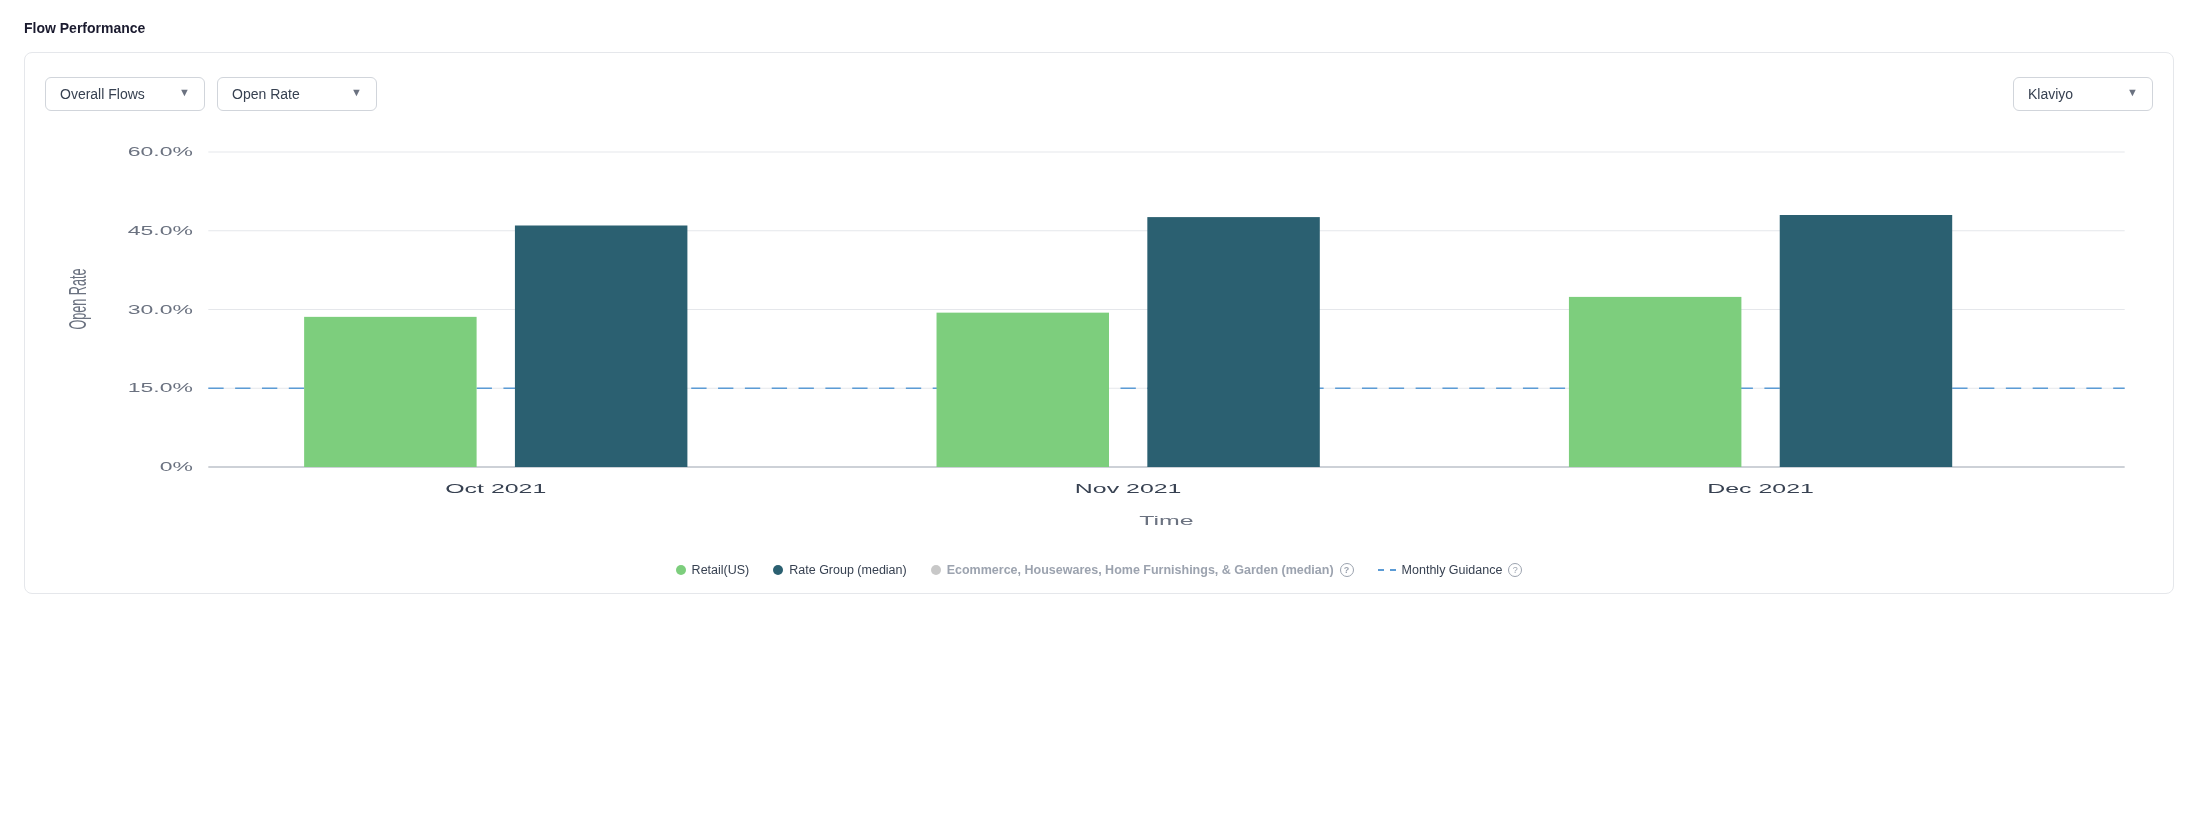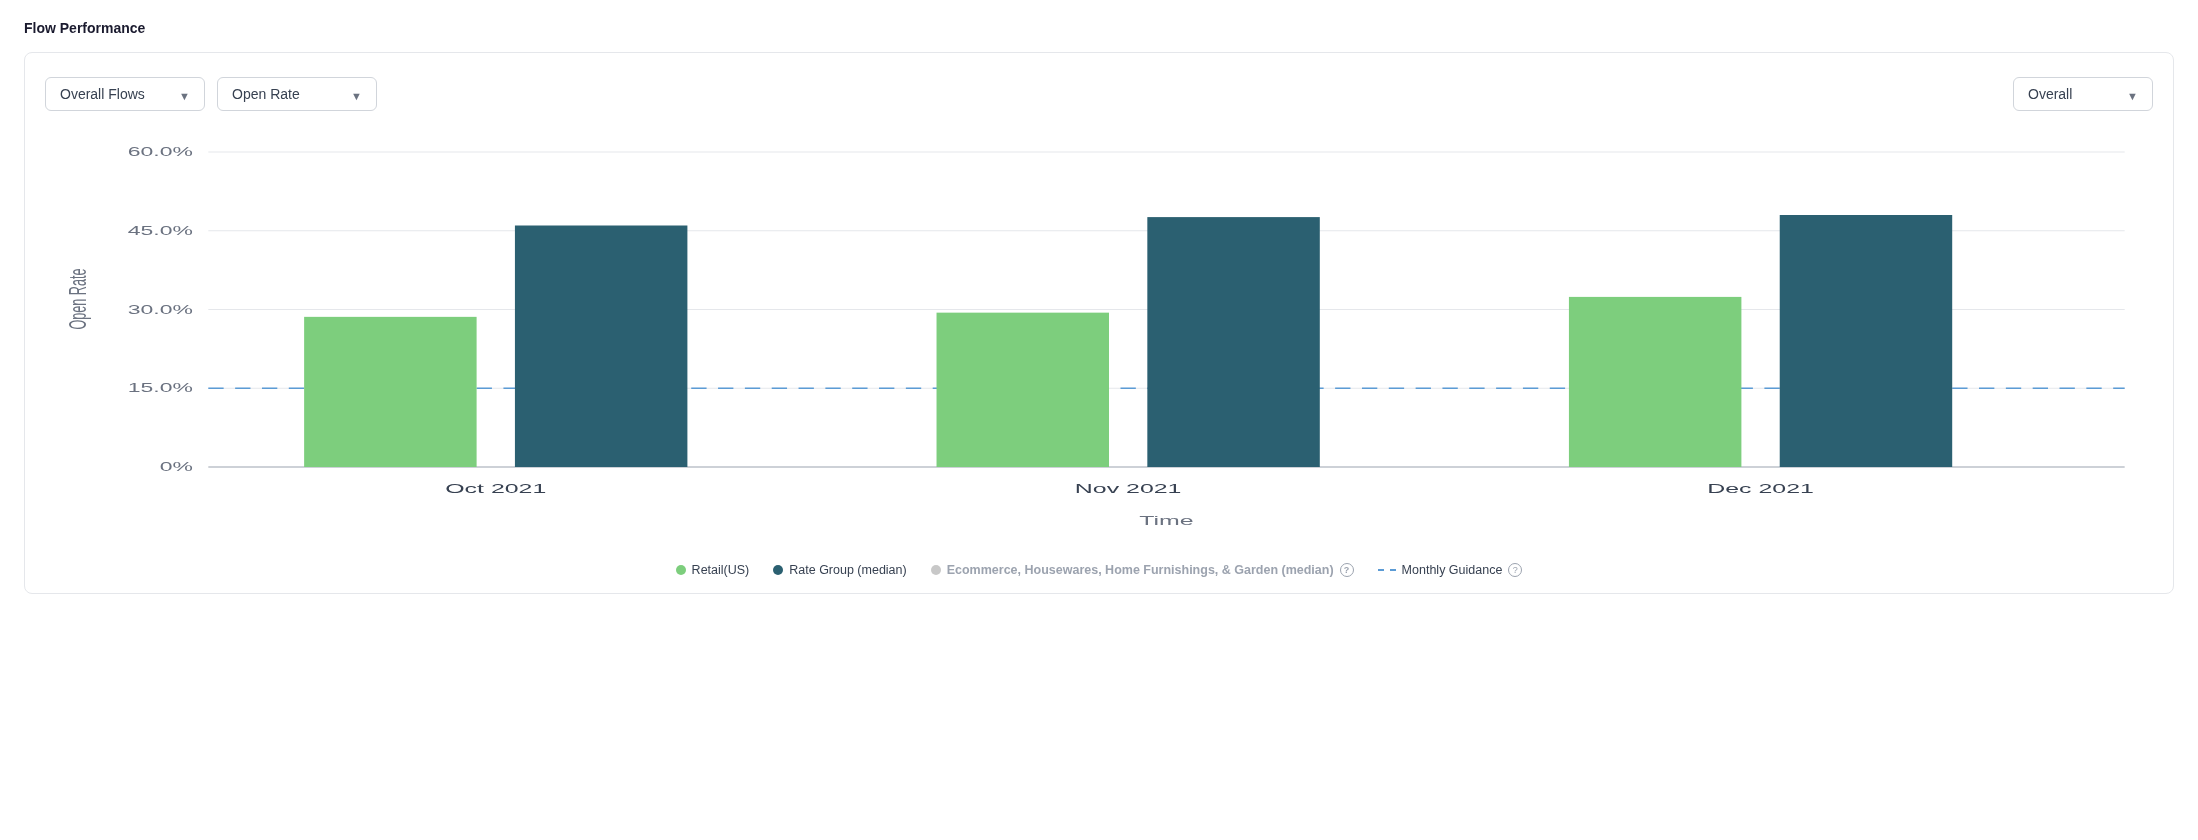--- a/index.html
+++ b/index.html
@@ -26,21 +26,21 @@
       align-items: center;
       justify-content: space-between;
       margin-bottom: 20px;
     }
     .controls-left {
       display: flex;
       gap: 12px;
     }
     .dropdown {
       display: flex;
-      align-items: flex-end;
+      align-items: flex-start;
       border: 1px solid #d1d5db;
       border-radius: 6px;
       padding: 8px 14px;
       background: #fff;
       cursor: pointer;
       font-size: 14px;
       color: #374151;
       min-width: 160px;
       justify-content: space-between;
       gap: 24px;
@@ -112,21 +112,21 @@
       <div class="dropdown">
         <span>Overall Flows</span>
         <span class="dropdown-arrow">▼</span>
       </div>
       <div class="dropdown">
         <span>Open Rate</span>
         <span class="dropdown-arrow">▼</span>
       </div>
     </div>
     <div class="dropdown" style="min-width:140px;">
-      <span>Overall</span>
+      <span>Klaviyo</span>
       <span class="dropdown-arrow">▼</span>
     </div>
   </div>
 
   <div class="chart-area">
     <svg class="chart-svg" viewBox="0 0 1100 400" preserveAspectRatio="none">
 
       <line x1="80" y1="20" x2="1080" y2="20" stroke="#e5e7eb" stroke-width="1"></line>
       <line x1="80" y1="95" x2="1080" y2="95" stroke="#e5e7eb" stroke-width="1"></line>
       <line x1="80" y1="170" x2="1080" y2="170" stroke="#e5e7eb" stroke-width="1"></line>

